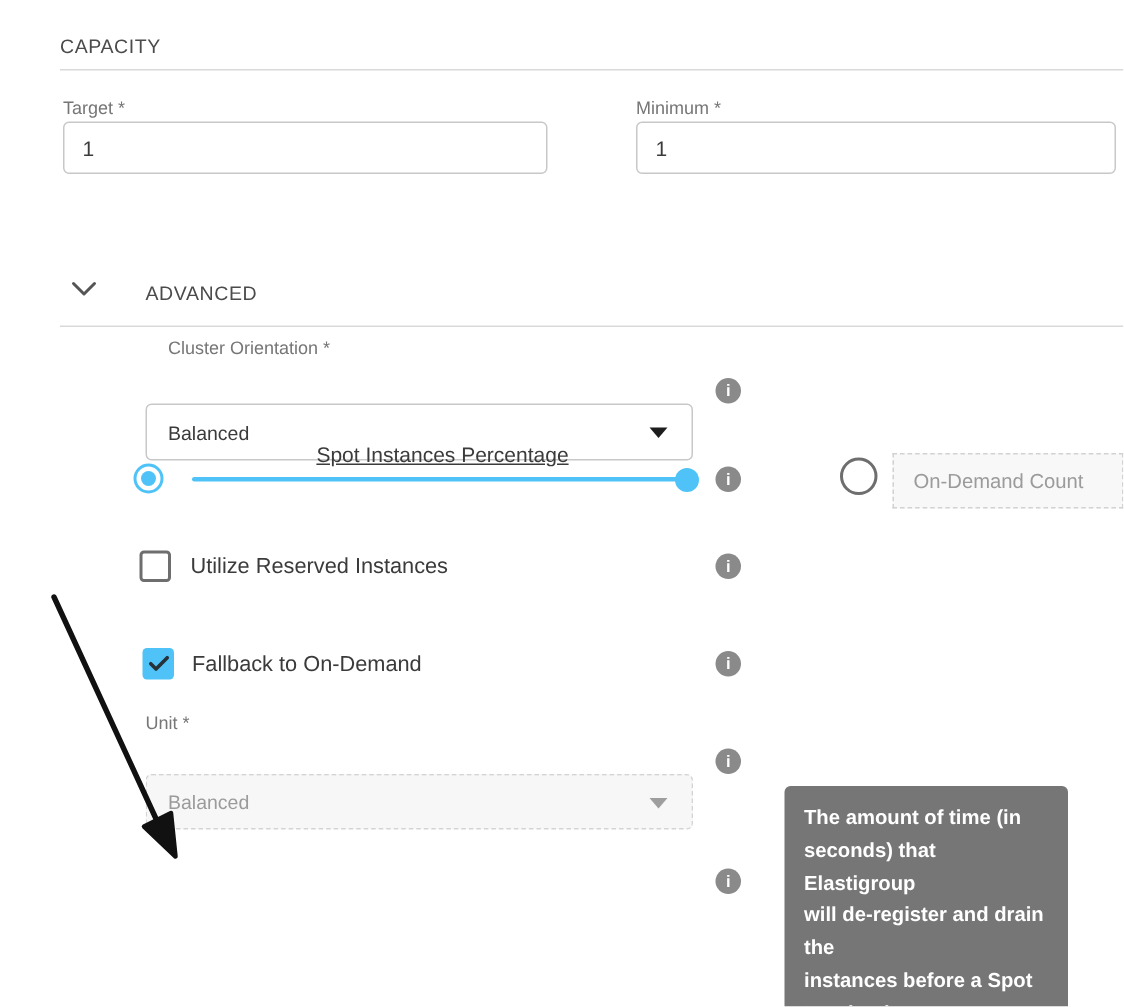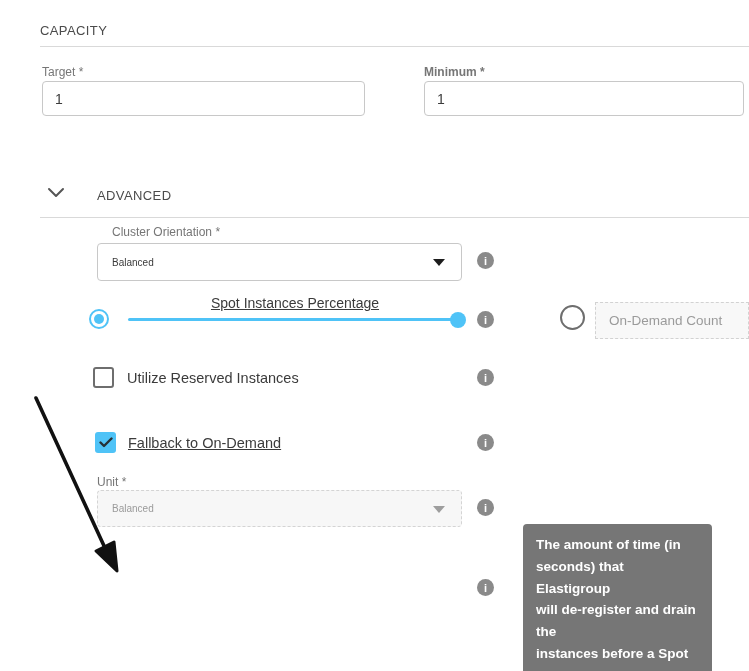--- a/index.html
+++ b/index.html
@@ -14,21 +14,21 @@
   .fld-label { position:absolute; font-size:12px; color:#767676; }
   .text-input {
     position:absolute; height:35px; border:1px solid #c8c8c8; border-radius:4px;
     font-family:"Liberation Sans", sans-serif; font-size:14px; color:#3b3b3b;
     padding:0 12px; outline:none; background:#fff;
   }
   .text-input::placeholder { color:#9b9b9b; }
   .select-box {
     position:absolute; height:38px; border:1px solid #c8c8c8; border-radius:4px;
     background:#fff; display:flex; align-items:center; padding:0 14px;
-    font-size:10px; color:#3b3b3b; cursor:pointer;
+    font-size:13px; color:#3b3b3b; cursor:pointer;margin-top:26px;
   }
   .select-box .caret {
     position:absolute; right:16px; top:50%; margin-top:-3px;
     width:0; height:0; border-left:6px solid transparent;
     border-right:6px solid transparent; border-top:7px solid #1d1d1d;
   }
   .select-box.disabled {
     border:1px dashed #d4d4d4; background:#f7f7f7; color:#9b9b9b; cursor:default;
   }
   .select-box.disabled .caret { border-top-color:#9e9e9e; }
@@ -79,21 +79,21 @@
 <body>
 
 <div class="canvas">
 
   <div class="sec-title" style="left:40px; top:23px;">CAPACITY</div>
   <div class="divider" style="top:46px;"></div>
 
   <label class="fld-label" style="left:42px; top:65px;">Target *</label>
   <input class="text-input" style="left: 42px; top: 81px; width: 323px;" value="1">
 
-  <label class="fld-label" style="left:424px; top:65px;font-weight:bold;">Minimum *</label>
+  <label class="fld-label" style="left:424px; top:65px;">Minimum *</label>
   <input class="text-input" style="left: 424px; top: 81px; width: 320px;" value="1">
 
   <div class="chevron" style="left:46px; top:186px;">
     <svg width="20" height="14" viewBox="0 0 20 14">
       <polyline points="3,3 10,10 17,3" fill="none" stroke="#555" stroke-width="2" stroke-linecap="round" stroke-linejoin="round"></polyline>
     </svg>
   </div>
   <div class="sec-title" style="left:97px; top:188px;">ADVANCED</div>
   <div class="divider" style="top:217px;"></div>
 
@@ -123,21 +123,21 @@
   <div class="chk-label" style="left:127px; top:370px;">Utilize Reserved Instances</div>
   <div class="info-icon" style="left:477px; top:369px;">
     <span>i</span>
   </div>
 
   <div class="checkbox checked" style="left:95px; top:432px;">
     <svg width="14" height="11" viewBox="0 0 14 11">
       <polyline points="1.5,5.5 5,9 12.5,1.5" fill="none" stroke="#263238" stroke-width="2.4" stroke-linecap="round" stroke-linejoin="round"></polyline>
     </svg>
   </div>
-  <div class="chk-label" style="left:128px; top:435px;text-decoration:underline;">Fallback to On-Demand</div>
+  <div class="chk-label" style="left:128px; top:435px;">Fallback to On-Demand</div>
   <div class="info-icon" style="left:477px; top:434px;">
     <span>i</span>
   </div>
 
   <label class="fld-label" style="left:97px; top:475px;">Unit *</label>
   <div class="select-box disabled" style="left:97px; top:490px; width:365px; height:37px;">
     <span>Balanced</span>
     <span class="caret"></span>
   </div>
   <div class="info-icon" style="left:477px; top:499px;">

